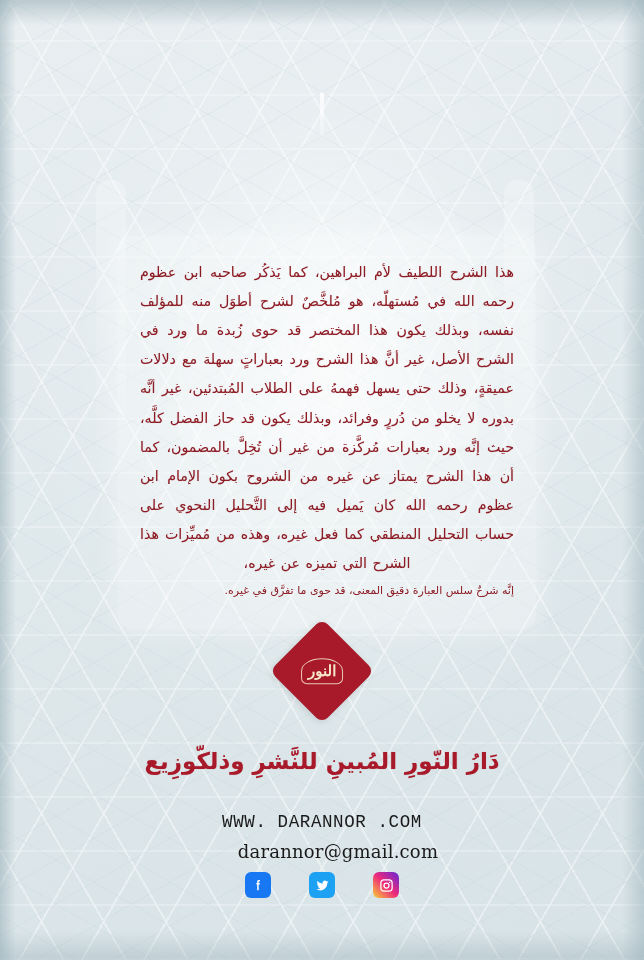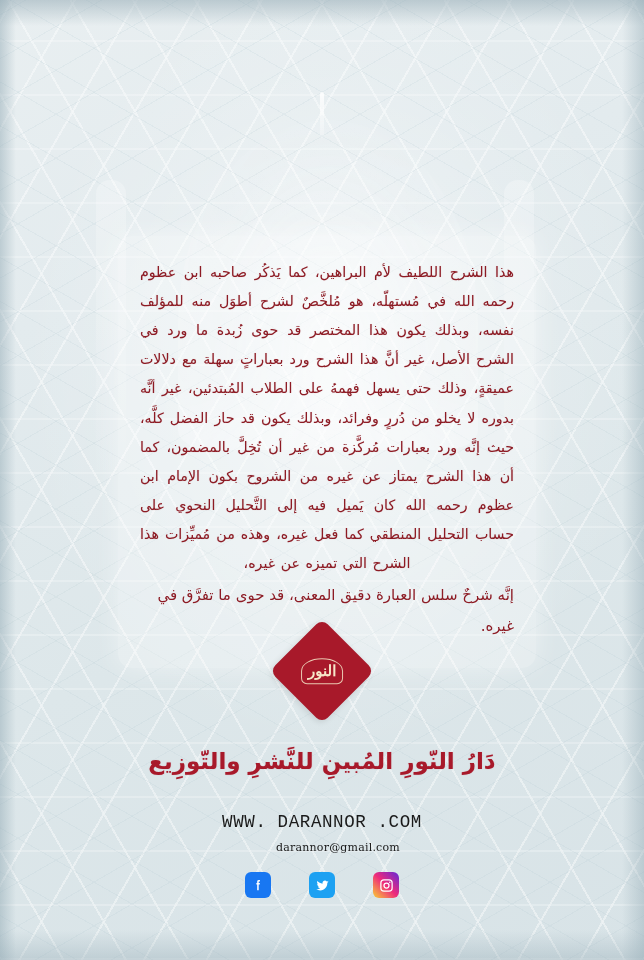--- a/index.html
+++ b/index.html
@@ -126,21 +126,21 @@
     line-height: 2.05;
     color: #8d1b24;
     letter-spacing: 0px;
     word-spacing: 1px;
     text-shadow: 0 0 1px rgba(141,27,36,0.25);
   }
   .blurb-last-line {
     direction: rtl;
     text-align: right;
     margin-top: 2px;
-    font-size: 15px;
+    font-size: 11px;
     line-height: 2.05;
     color: #8d1b24;
     font-family: "DejaVu Sans", sans-serif;
   }
 
   
   .logo-wrap {
     position: absolute;
     left: 0; right: 0;
     top: 634px;
@@ -200,21 +200,21 @@
     font-size: 17.5px;
     letter-spacing: 0.6px;
   }
   .email {
     position: absolute;
     left: 0; right: 0;
     top: 841px;
     text-align: center;
     color: #1a1a1a;
     font-family: "DejaVu Serif", serif;
-    font-size: 11px;
+    font-size: 18px;
     letter-spacing: 0.2px;
     margin-left: 32px;
   }
 
   
   .social-row {
     position: absolute;
     left: 0; right: 0;
     top: 872px;
     display: flex;
@@ -261,21 +261,21 @@
   </div>
 
   <div class="logo-wrap">
     <div class="logo-diamond">
       <div class="logo-inner">
         <span class="frame">النور</span>
       </div>
     </div>
   </div>
 
-  <div class="publisher-ar">دَارُ النّورِ المُبينِ للنَّشرِ والتّوزِيع</div>
+  <div class="publisher-ar">دَارُ النّورِ المُبينِ للنَّشرِ وذلكّوزِيع</div>
 
   <div class="website">WWW. DARANNOR .COM</div>
   <div class="email">darannor@gmail.com</div>
 
   <div class="social-row">
     <div class="social-icon ic-facebook">
       <svg width="14" height="14" viewBox="0 0 24 24" aria-hidden="true">
         <path fill="#ffffff" d="M15.3 8.4h-2.1V7c0-.6.4-.8.7-.8h1.4V3.6h-2c-2.2 0-2.7 1.6-2.7 2.7v2.1H9.2v2.8h1.4V21h2.6v-9.8h1.8l.3-2.8z"></path>
       </svg>
     </div>

